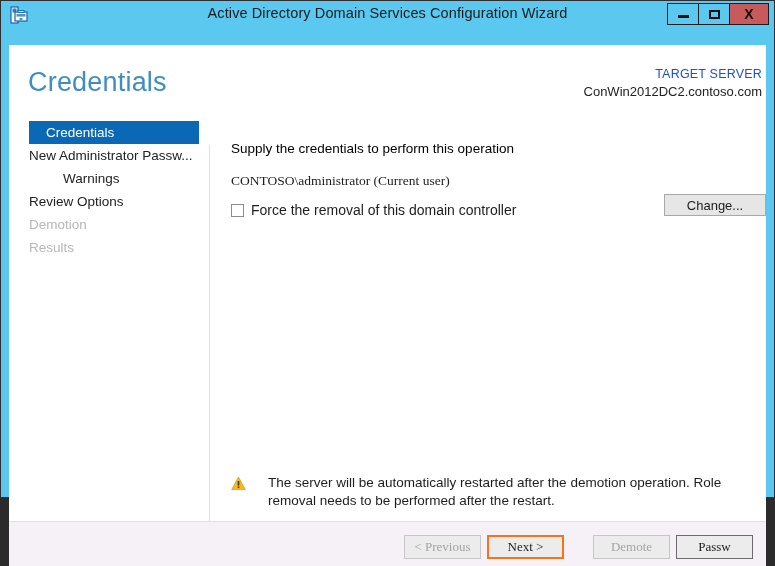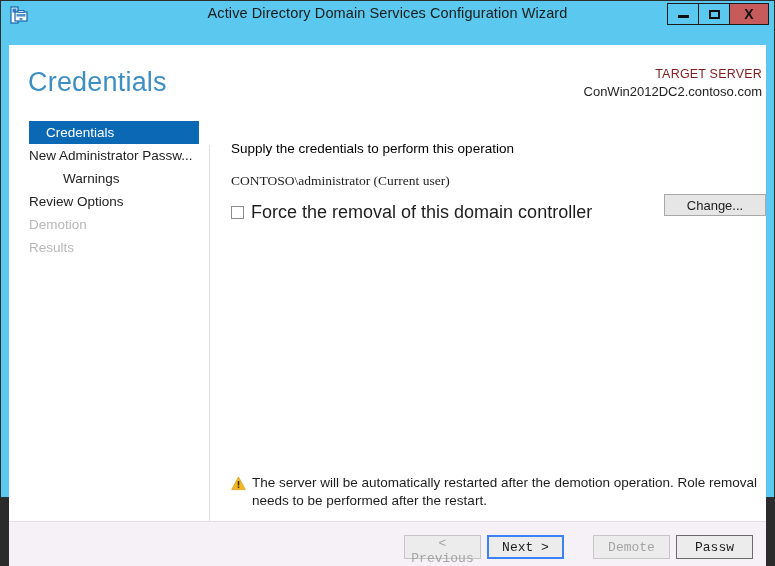--- a/index.html
+++ b/index.html
@@ -120,21 +120,21 @@
   }
   .target-block {
     position: absolute;
     right: 4px;
     top: 21px;
     text-align: right;
     line-height: 17px;
   }
   .target-label {
     font-size: 12.5px;
-    color: #7f1d1d;
+    color: #1d4ed8;
     letter-spacing: 0.2px;
     display: block;
   }
   .target-server {
     font-size: 13px;
     color: #222;
     display: block;
   }
 
   
@@ -205,21 +205,21 @@
   .checkbox {
     width: 13px;
     height: 13px;
     border: 1px solid #8d8d8d;
     background: #fff;
     box-sizing: border-box;
     margin-right: 7px;
     cursor: default;
   }
   .checkbox-label {
-    font-size: 18px;
+    font-size: 14px;
     color: #1d1d1d;
   }
   .change-btn {
     position: absolute;
     right: 0px;
     top: 53px;
     width: 102px;
     height: 22px;
     background: #e6e6e6;
     border: 1px solid #a8a8a8;
@@ -231,20 +231,21 @@
     box-sizing: border-box;
   }
 
   
   .warning-block {
     position: absolute;
     left: 222px;
     top: 429px;
     width: 534px;
     display: flex;
+    gap: 16px;
   }
   .warn-icon {
     width: 15px;
     height: 15px;
     flex: 0 0 15px;
     margin-right: 6px;
     margin-top: 2px;
   }
   .warn-text {
     font-size: 13.5px;
@@ -276,39 +277,39 @@
     position: absolute;
     right: 13px;
     top: 13px;
     display: flex;
     align-items: center;
   }
   .btn {
     height: 24px;
     width: 77px;
     font-size: 13px;
-    font-family: Liberation Mono, monospace;
+    font-family: Liberation Serif, serif;
     background: #ececec;
     border: 1px solid #adadad;
     color: #1d1d1d;
     box-sizing: border-box;
     cursor: default;
     padding: 0;
     margin-left: 6px;
   }
   .btn.sep {
     margin-left: 29px;
   }
   .btn.disabled {
     color: #a4a4a4;
     background: #ececec;
     border-color: #c6c6c6;
   }
   .btn.focus {
-    border: 2px solid #3b82f6;
+    border: 2px solid #f97316;
     background: #ececec;
   }
   .btn.strong {
     border: 1px solid #6b6b6b;
   }
 </style>
 </head>
 <body>
 
 <div class="window">

